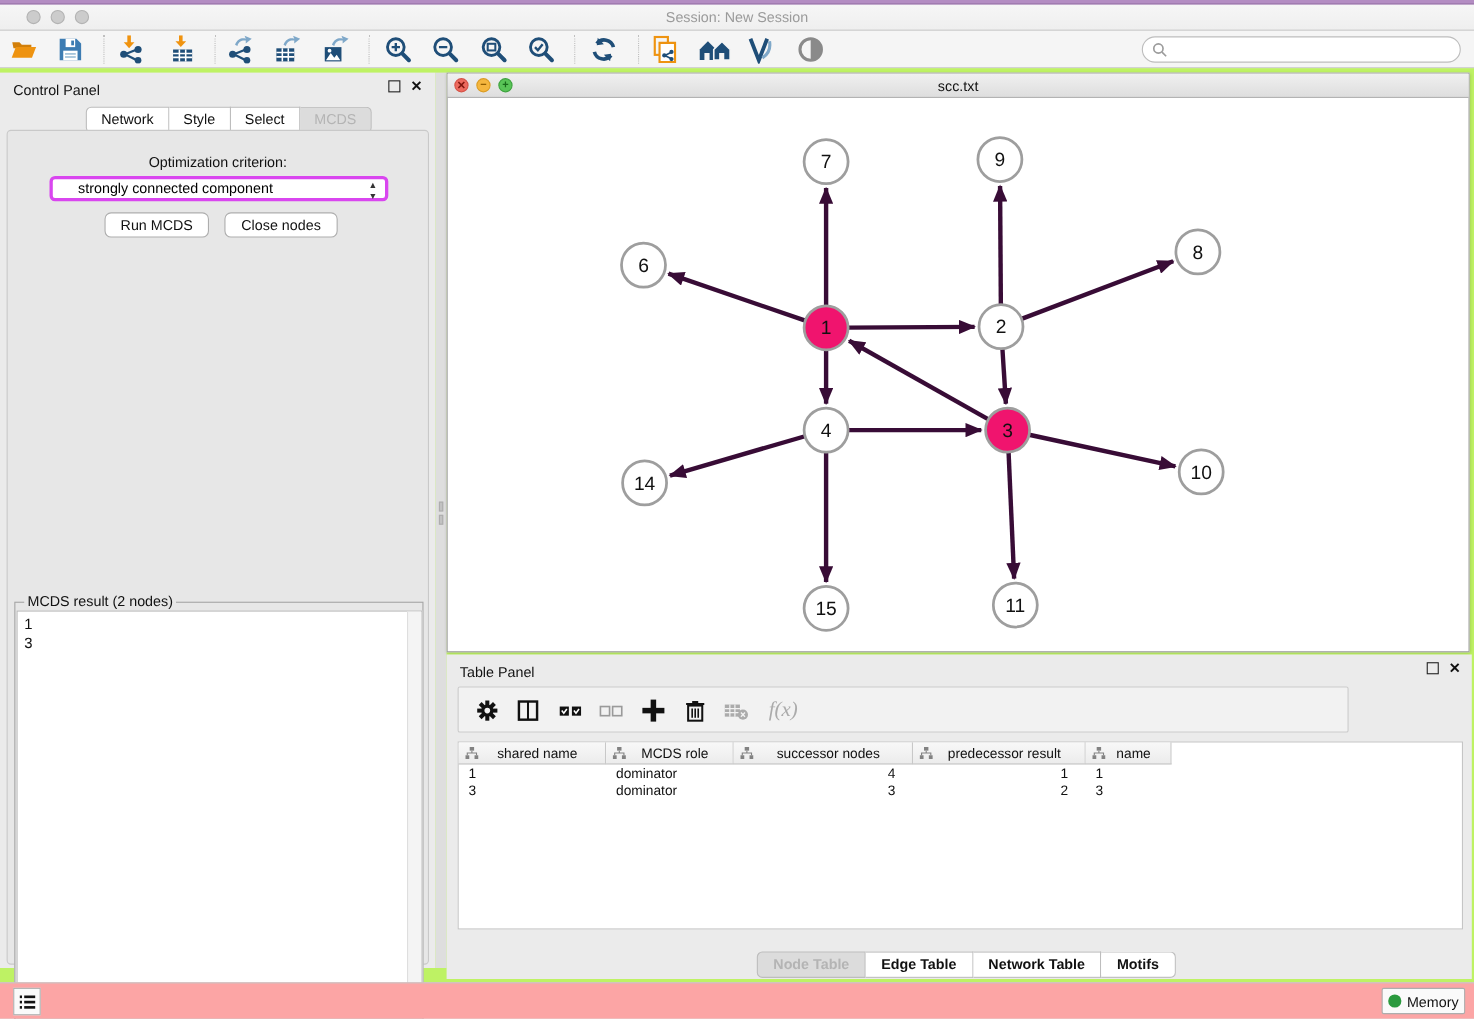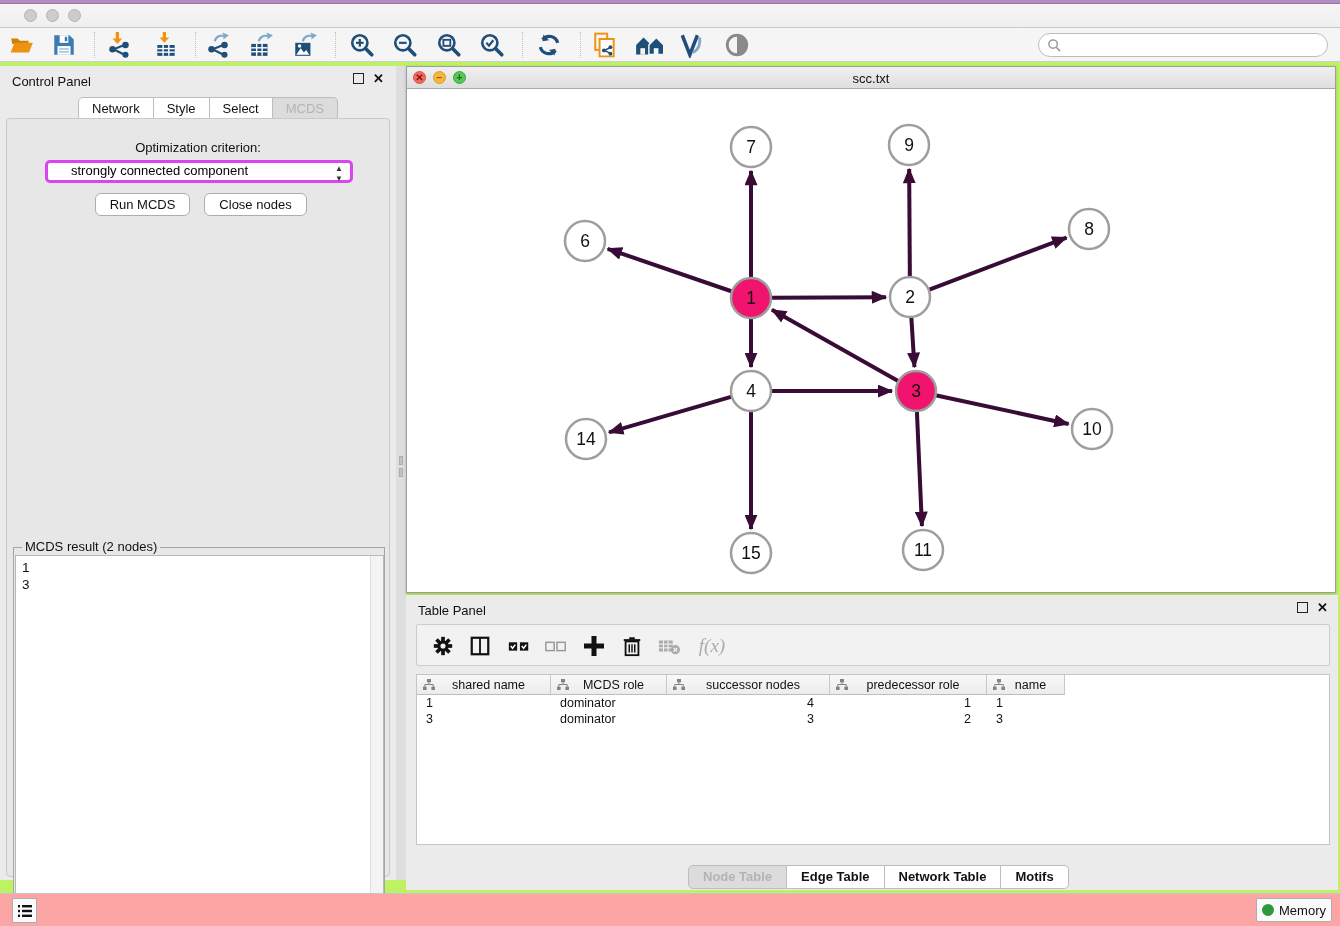--- a/index.html
+++ b/index.html
@@ -72,21 +72,21 @@
   .mini-traffic { position:absolute; top:4px; width:13px; height:13px; border-radius:50%; font-size:10px; font-weight:bold;
     display:flex; align-items:center; justify-content:center; cursor:pointer; }
   .mt-red { background:#ED6A5E; border:1px solid #D55348; color:#7E150D; }
   .mt-yellow { background:#F5B63E; border:1px solid #DB9C23; color:#8F5B00; }
   .mt-green { background:#59C457; border:1px solid #3EA33F; color:#1A6B1B; }
   #graph-svg { position:absolute; left:0; top:22px; }
 
   
   #table-panel { position:absolute; left:406px; top:533px; width:932px; height:295px; background:#EBEBEB; }
   #tp-title { position:absolute; left:12px; top:8px; }
-  #tp-toolbar { position:absolute; left:10px; top:29px; width:914px; height:42px; background:#F2F2F2;
+  #tp-toolbar { position:absolute; left:10px; top:29px; width:810px; height:42px; background:#F2F2F2;
     border:1px solid #CCCCCC; border-radius:2px; }
   .tp-icon { position:absolute; top:7px; width:28px; height:28px; display:flex; align-items:center; justify-content:center; cursor:pointer; }
   .fx-label { font-family:"Liberation Serif", serif; font-style:italic; font-size:19px; color:#ABABAB; }
 
   #data-table { position:absolute; left:10px; top:79px; width:914px; height:171px; background:#FFFFFF; border:1px solid #C5C5C5; }
   #table-header { display:flex; height:20px; }
   .th-cell { background:linear-gradient(#F8F8F8,#ECECEC); border-right:1px solid #C8C8C8; border-bottom:1px solid #BDBDBD;
     display:flex; align-items:center; justify-content:center; gap:6px; font-size:12.5px; color:#111; cursor:pointer; position:relative;text-align:center; }
   .th-cell .tree-ico { position:absolute; left:6px; top:4px; }
   .t-row { display:flex; height:16px; font-size:12.5px; color:#111; cursor:default; }
@@ -104,20 +104,21 @@
   #memory-btn .dot { width:12px; height:12px; border-radius:50%; background:#2B9A3E; }
 </style>
 </head>
 <body>
 
 <div id="titlebar">
   <div class="purple-strip"></div>
   <span class="traffic gray" style="left:24px"></span>
   <span class="traffic gray" style="left:46px"></span>
   <span class="traffic gray" style="left:68px"></span>
+  <div id="window-title">Session: New Session</div>
 </div>
 
 <div id="toolbar">
   <div class="tb-icon" style="left:8px">
     <svg width="26" height="26" viewBox="0 0 24 24">
         <path d="M2,6 h6 l2,2 h8 v3 H3 Z" fill="#D27F0A"></path>
         <path d="M1.5,19 L5,10 h17 l-3.5,9 Z" fill="#EE9310"></path>
       </svg>
   </div>
   <div class="tb-icon" style="left:50px">
@@ -512,21 +513,21 @@
             <svg class="tree-ico" width="12" height="12" viewBox="0 0 12 12">
               <g fill="#828282">
                 <rect x="4" y="0" width="4" height="3.4"></rect>
                 <rect x="0" y="7.6" width="3.6" height="3.4"></rect>
                 <rect x="8.4" y="7.6" width="3.6" height="3.4"></rect>
               </g>
               <g stroke="#828282" stroke-width="1">
                 <path d="M6,3.4 V5.5 M1.8,7.6 V5.5 H10.2 V7.6" fill="none"></path>
               </g>
             </svg>
-            <span style="margin-left:10px">predecessor role</span>
+            <span style="margin-left:10px">predecessor result</span>
           </div>
           <div class="th-cell" style="width: 78px;">
             <svg class="tree-ico" width="12" height="12" viewBox="0 0 12 12">
               <g fill="#828282">
                 <rect x="4" y="0" width="4" height="3.4"></rect>
                 <rect x="0" y="7.6" width="3.6" height="3.4"></rect>
                 <rect x="8.4" y="7.6" width="3.6" height="3.4"></rect>
               </g>
               <g stroke="#828282" stroke-width="1">
                 <path d="M6,3.4 V5.5 M1.8,7.6 V5.5 H10.2 V7.6" fill="none"></path>

